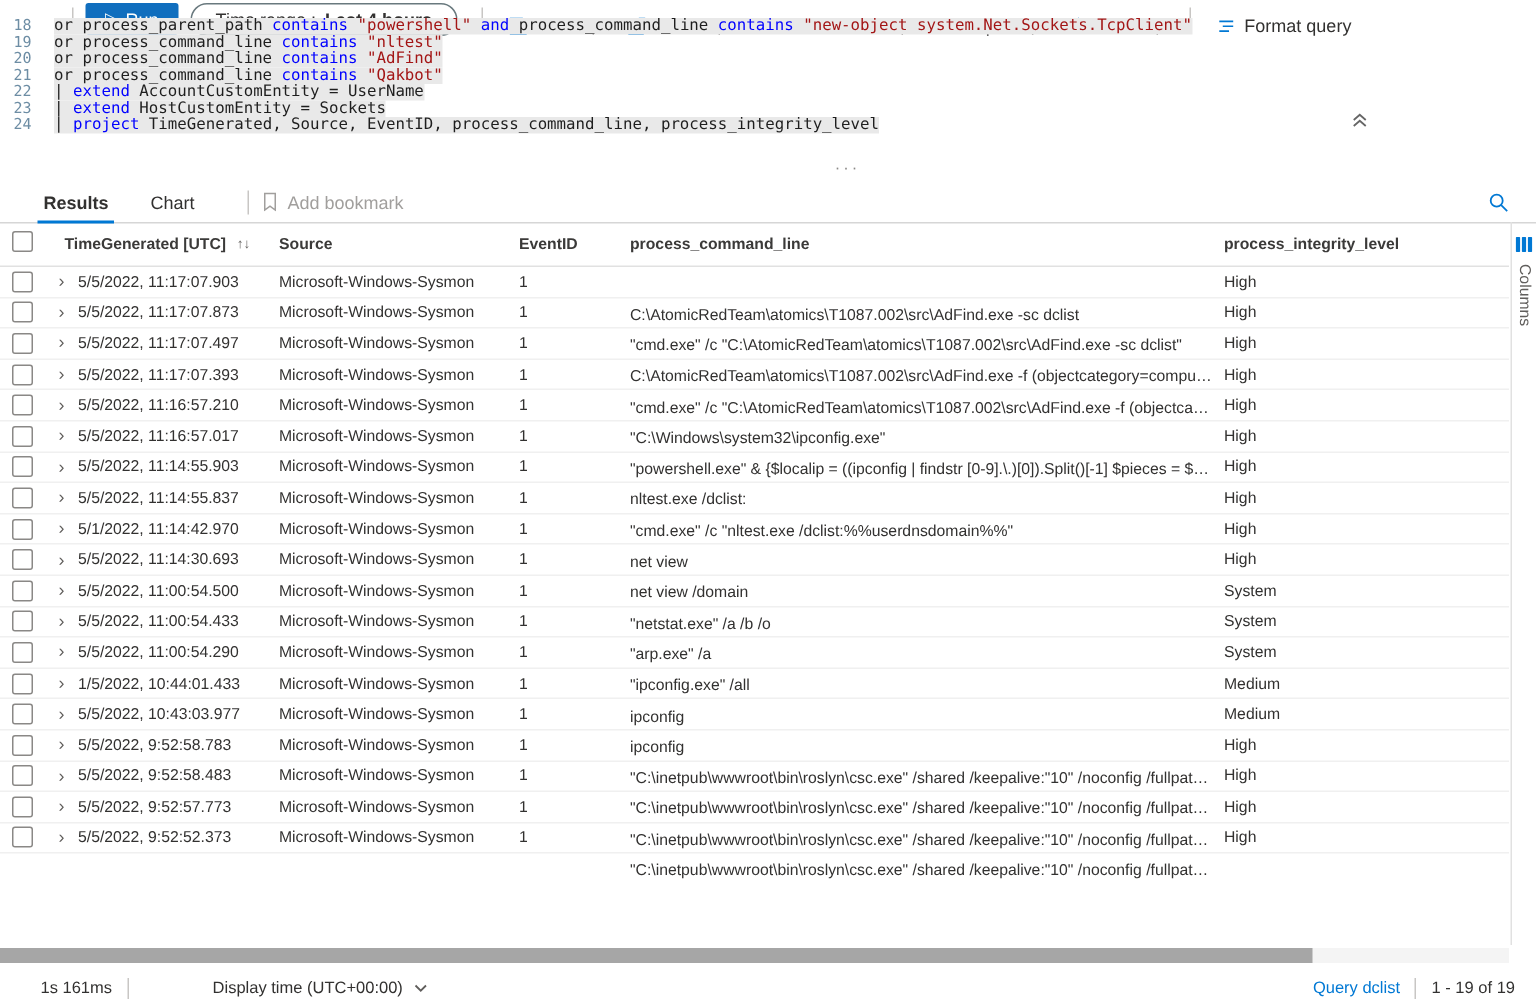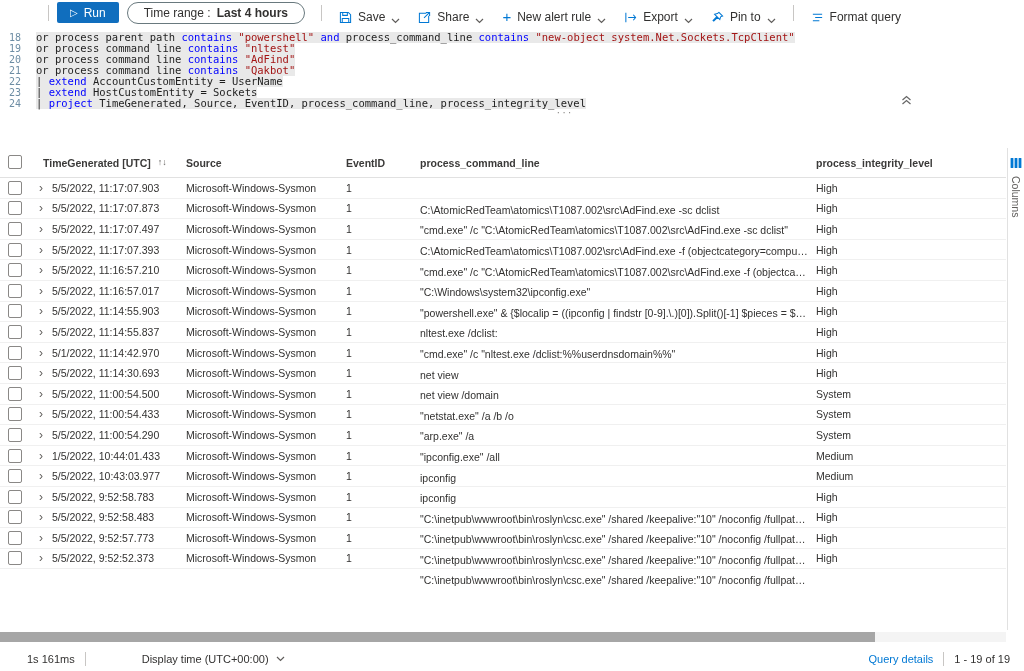--- a/index.html
+++ b/index.html
@@ -15,21 +15,21 @@
   .time-pill{display:flex;align-items:center;gap:6px;border:1px solid #69797e;border-radius:11px;
              height:20px;padding:0 16px;margin:0 8px;font-size:12px;cursor:pointer;}
   .time-pill .bold{font-weight:700;}
   .tbtn{display:flex;align-items:flex-end;gap:6px;height:22px;padding:0 9px;font-size:12px;color:#323130;cursor:pointer;white-space:nowrap;}
   .tbtn svg{flex:none;}
   .icon-blue{stroke:#0078d4;fill:none;stroke-width:1.1;}
   .plus-glyph{color:#0078d4;font-size:15px;line-height:1;font-weight:400;}
   .chev-down{stroke:#605e5c;fill:none;stroke-width:1.2;}
 
   
-  .editor{position:absolute;top:32px;left:0;right:0;height:80px;padding-left:5px;}
+  .editor{position:absolute;top:12px;left:0;right:0;height:80px;padding-left:5px;}
   .code-line{display:flex;height:11px;line-height:11px;font-family:"DejaVu Sans Mono","Liberation Mono",monospace;font-size:10.5px;white-space:pre;}
   .line-num{flex:0 0 16px;text-align:right;color:#6d8da4;font-size:10px;}
   .code-text{margin-left:15px;background:#e9e9e9;}
   .tok-plain{color:#1e1e1e;}
   .tok-kw{color:#0000ff;}
   .tok-str{color:#a31515;}
   .collapse-btn{position:absolute;right:112px;top:63px;cursor:pointer;line-height:0;}
   .splitter{position:absolute;top:104px;left:0;right:0;height:16px;display:flex;align-items:center;justify-content:center;cursor:row-resize;}
   .drag-dots{color:#8a8886;font-size:11px;letter-spacing:2px;transform:translateX(53px);line-height:1;}
 
@@ -179,20 +179,38 @@
       <svg width="11" height="10" viewBox="0 0 11 10" fill="none" stroke="#666" stroke-width="1.2">
           <path d="M1.5 5L5.5 1.5 9.5 5M1.5 9L5.5 5.5 9.5 9"></path>
         </svg>
     </div>
   </div>
 
   <div class="splitter">
     <span class="drag-dots">···</span>
   </div>
 
+  <div class="tabsrow">
+    <div class="tab active">Results</div>
+    <div class="tab">Chart</div>
+    <div class="vdiv"></div>
+    <div class="bookmark-btn">
+      <svg width="12" height="13" viewBox="0 0 12 13" fill="none" stroke="#a19f9d" stroke-width="1">
+          <path d="M2.5 1h7v11L6 9.4 2.5 12z"></path>
+        </svg>
+      <span>Add bookmark</span>
+    </div>
+    <div class="tab-spacer"></div>
+    <div class="search-btn">
+      <svg width="14" height="14" viewBox="0 0 14 14" fill="none" stroke="#0078d4" stroke-width="1.2">
+          <circle cx="5.8" cy="5.8" r="4"></circle>
+          <path d="M8.8 8.8l4 4"></path>
+        </svg>
+    </div>
+  </div>
 
   <div class="tablewrap">
     <div class="thead">
       <div class="hcell th-sel">
         <span class="cbx"></span>
       </div>
       <div class="hcell th-time">
         <span>TimeGenerated [UTC]</span>
         <span class="sort-glyph">↑↓</span>
       </div>
@@ -434,19 +452,19 @@
       <span>1s 161ms</span>
       <div class="sb-div"></div>
       <div class="display-time">
         <span>Display time (UTC+00:00)</span>
         <svg class="chev-down" width="9" height="6" viewBox="0 0 9 6">
             <path d="M1 1l3.5 3.5L8 1"></path>
           </svg>
       </div>
     </div>
     <div class="sb-right">
-      <span class="qd-link">Query details</span>
+      <span class="qd-link">Query dclist</span>
       <div class="sb-div"></div>
       <span>1 - 19 of 19</span>
     </div>
   </div>
 
 </div>
 
 </body></html>

